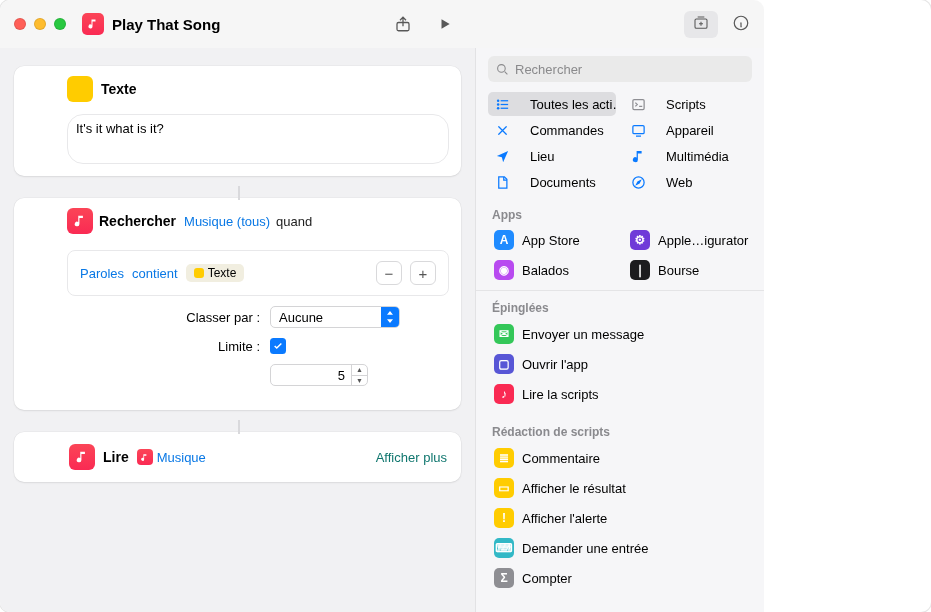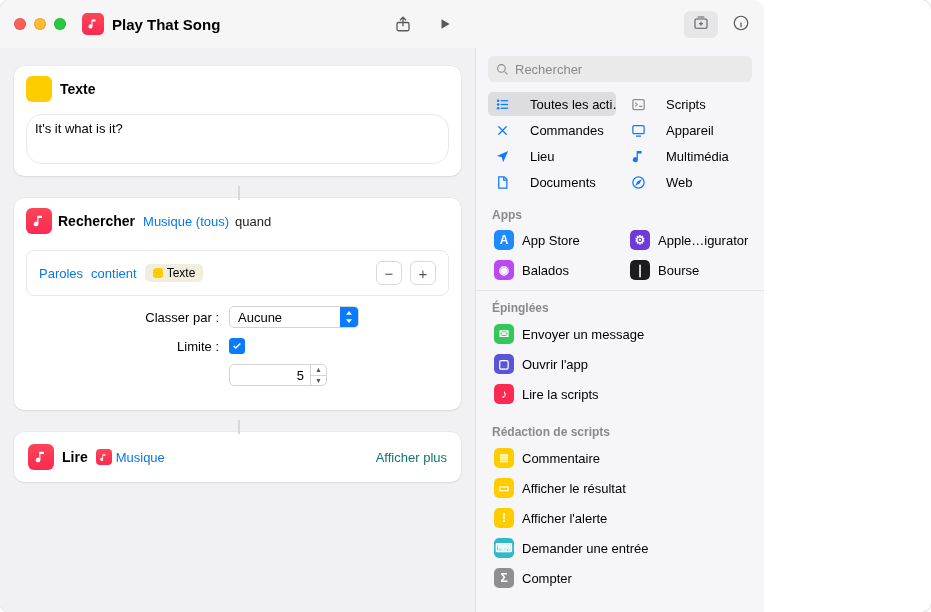--- a/index.html
+++ b/index.html
@@ -15,21 +15,21 @@
   .app-icon { width:22px; height:22px; border-radius:5px; background: linear-gradient(#fb4557,#fa2a53); display:flex; align-items:center; justify-content:center; margin-right:8px; }
   .app-icon svg { width:12px; height:12px; }
   .title { font-weight:600; font-size:15px; }
   .title-tools { position:absolute; right:308px; display:flex; gap:20px; color:#4d4d4d; }
   .title-tools .tool { width:22px; height:20px; display:flex; align-items:center; justify-content:center; }
   .sidebar-tools { position:absolute; right:14px; display:flex; gap:14px; color:#4d4d4d; align-items:center;}
   .sidebar-tools .tool-bg { background:#e7e7e9; border-radius:6px; padding:4px 8px; }
   .content { display:flex; flex:1; overflow:hidden; }
   
   .editor { flex:1; background:#f1f1f3; padding:18px 14px; overflow:auto; border-right:1px solid #e2e2e4; }
-  .card { background:#fff; border-radius:10px; margin-bottom:12px; box-shadow:0 1px 2px rgba(0,0,0,0.08),0 0 0 0.5px rgba(0,0,0,0.05); overflow:hidden; }
+  .card { background:#fff; border-radius:10px; margin-bottom:12px; box-shadow:0 1px 2px rgba(0,0,0,0.08),0 0 0 0.5px rgba(0,0,0,0.05); overflow:hidden;padding-left:41px; }
   .card-head { display:flex; align-items:center; gap:8px; padding:10px 12px 6px; }
   .block-icon { width:26px; height:26px; border-radius:6px; display:flex; align-items:center; justify-content:center; flex-shrink:0; }
   .block-icon.yellow { background:#ffcc00; }
   .block-icon.red { background:linear-gradient(#fb4557,#fa2a53); }
   .block-icon svg { width:14px; height:14px; }
   .head-title { font-weight:600; font-size:14px; }
   .textbox { margin:6px 12px 12px 40px; border-radius:16px; background:#fff; min-height:50px; padding:6px 8px; font-size:13px; }
   .flow-line { height:10px; position:relative; }
   .flow-line::before { content:""; position:absolute; left:50%; top:-2px; bottom:-2px; width:2px; background:#d9d9dc; }
   .inline { display:flex; flex-wrap:wrap; align-items:center; gap:6px; padding:10px 12px; }

